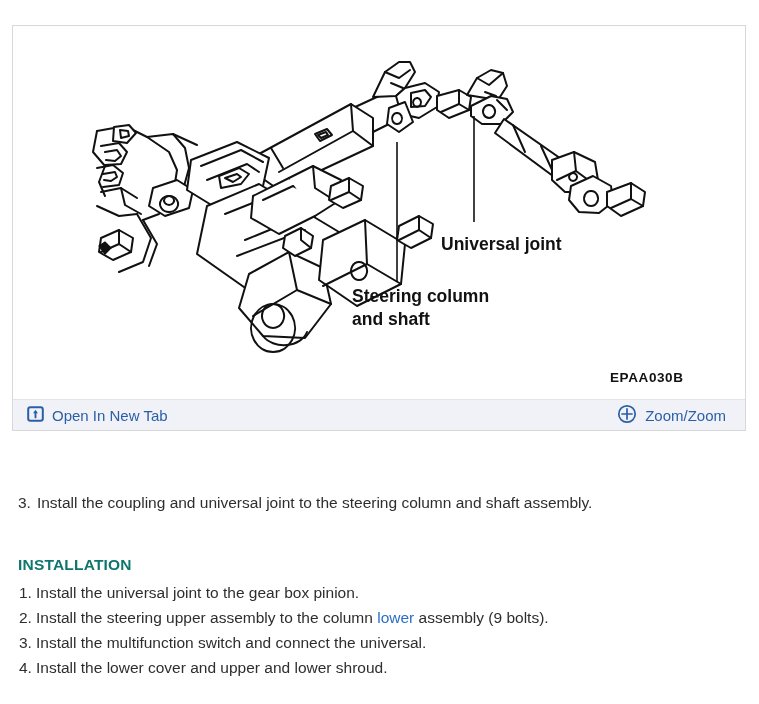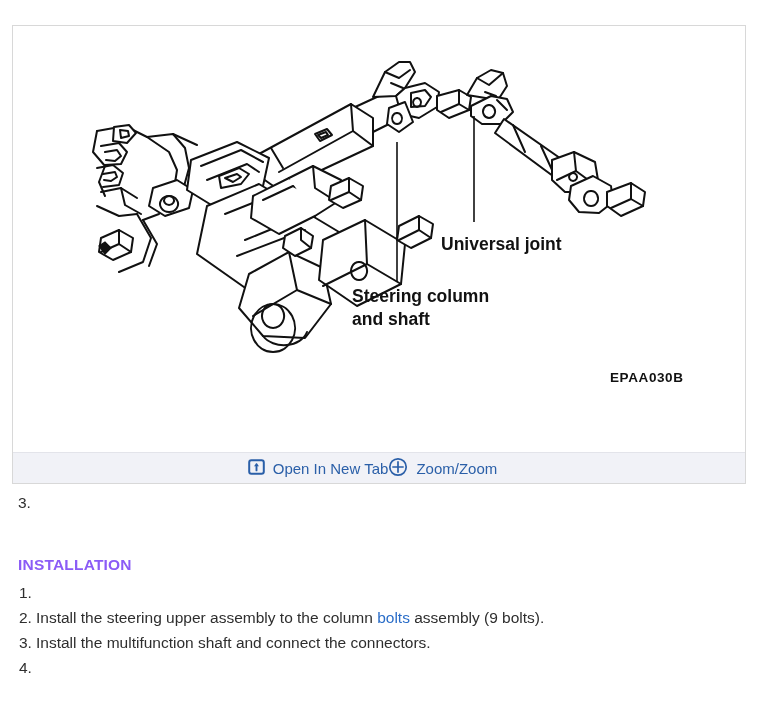--- a/index.html
+++ b/index.html
@@ -15,21 +15,21 @@
     position: relative;
     width: 759px; height: 704px;
     background: #ffffff;
     overflow: hidden;
   }
 
   
   .figure-panel {
     position: absolute;
     left: 12px; top: 25px;
-    width: 734px; height: 459px;
+    width: 734px; height: 406px;
     background: #ffffff;
     border: 1px solid #d8d8d8;
   }
   .figure-stage {
     position: absolute;
     left: 0; top: 0;
     width: 732px; height: 373px;
     background: #ffffff;
     overflow: hidden;
   }
@@ -37,22 +37,22 @@
 
   
   .viewer-toolbar {
     position: absolute;
     left: 0; bottom: 0;
     width: 732px; height: 31px;
     background: #f1f2f7;
     border-top: 1px solid #e3e4ea;
     display: flex;
     align-items: center;
-    justify-content: center;
-    padding: 0 27px 0 14px;
+    justify-content: space-between;
+    padding: 0 19px 0 14px;
   }
   .tool-btn {
     display: flex;
     align-items: center;
     gap: 8px;
     cursor: pointer;
     background: none;
     border: none;
     padding: 0;
     font-family: "Liberation Sans", sans-serif;
@@ -78,21 +78,21 @@
     gap: 6px;
     font-size: 15.5px;
     color: #2e2e2e;
   }
   .para-num { flex: 0 0 auto; }
   .section-head {
     position: absolute;
     left: 18px; top: 556px;
     font-size: 15.5px;
     font-weight: bold;
-    color: #8b5cf6;
+    color: #0f766e;
     letter-spacing: 0.2px;
   }
   .steps {
     position: absolute;
     left: 19px; top: 580px;
     width: 720px;
     margin: 0; padding: 0;
     list-style: none;
   }
   .steps li {
@@ -285,40 +285,43 @@
         </span>
         <span class="tool-label">Zoom/Zoom</span>
       </button>
 
     </div>
   </div>
 
   <div class="body-text">
     <div class="para-line">
       <span class="para-num">3.</span>
+      <span>Install the coupling and universal joint to the steering column and shaft assembly.</span>
     </div>
   </div>
 
   <div class="section-head">INSTALLATION</div>
 
   <ol class="steps">
 
     <li>
       <span class="num">1.</span>
+      <span class="txt"><span>Install the universal joint to the gear box pinion.</span></span>
     </li>
 
     <li>
       <span class="num">2.</span>
-      <span class="txt"><span>Install the steering upper assembly to the column </span><a class="inline-link" href="#">bolts</a><span> assembly (9 bolts).</span></span>
+      <span class="txt"><span>Install the steering upper assembly to the column </span><a class="inline-link" href="#">lower</a><span> assembly (9 bolts).</span></span>
     </li>
 
     <li>
       <span class="num">3.</span>
-      <span class="txt"><span>Install the multifunction shaft and connect the connectors.</span></span>
+      <span class="txt"><span>Install the multifunction switch and connect the universal.</span></span>
     </li>
 
     <li>
       <span class="num">4.</span>
+      <span class="txt"><span>Install the lower cover and upper and lower shroud.</span></span>
     </li>
 
   </ol>
 
 </div>
 
 </body></html>

